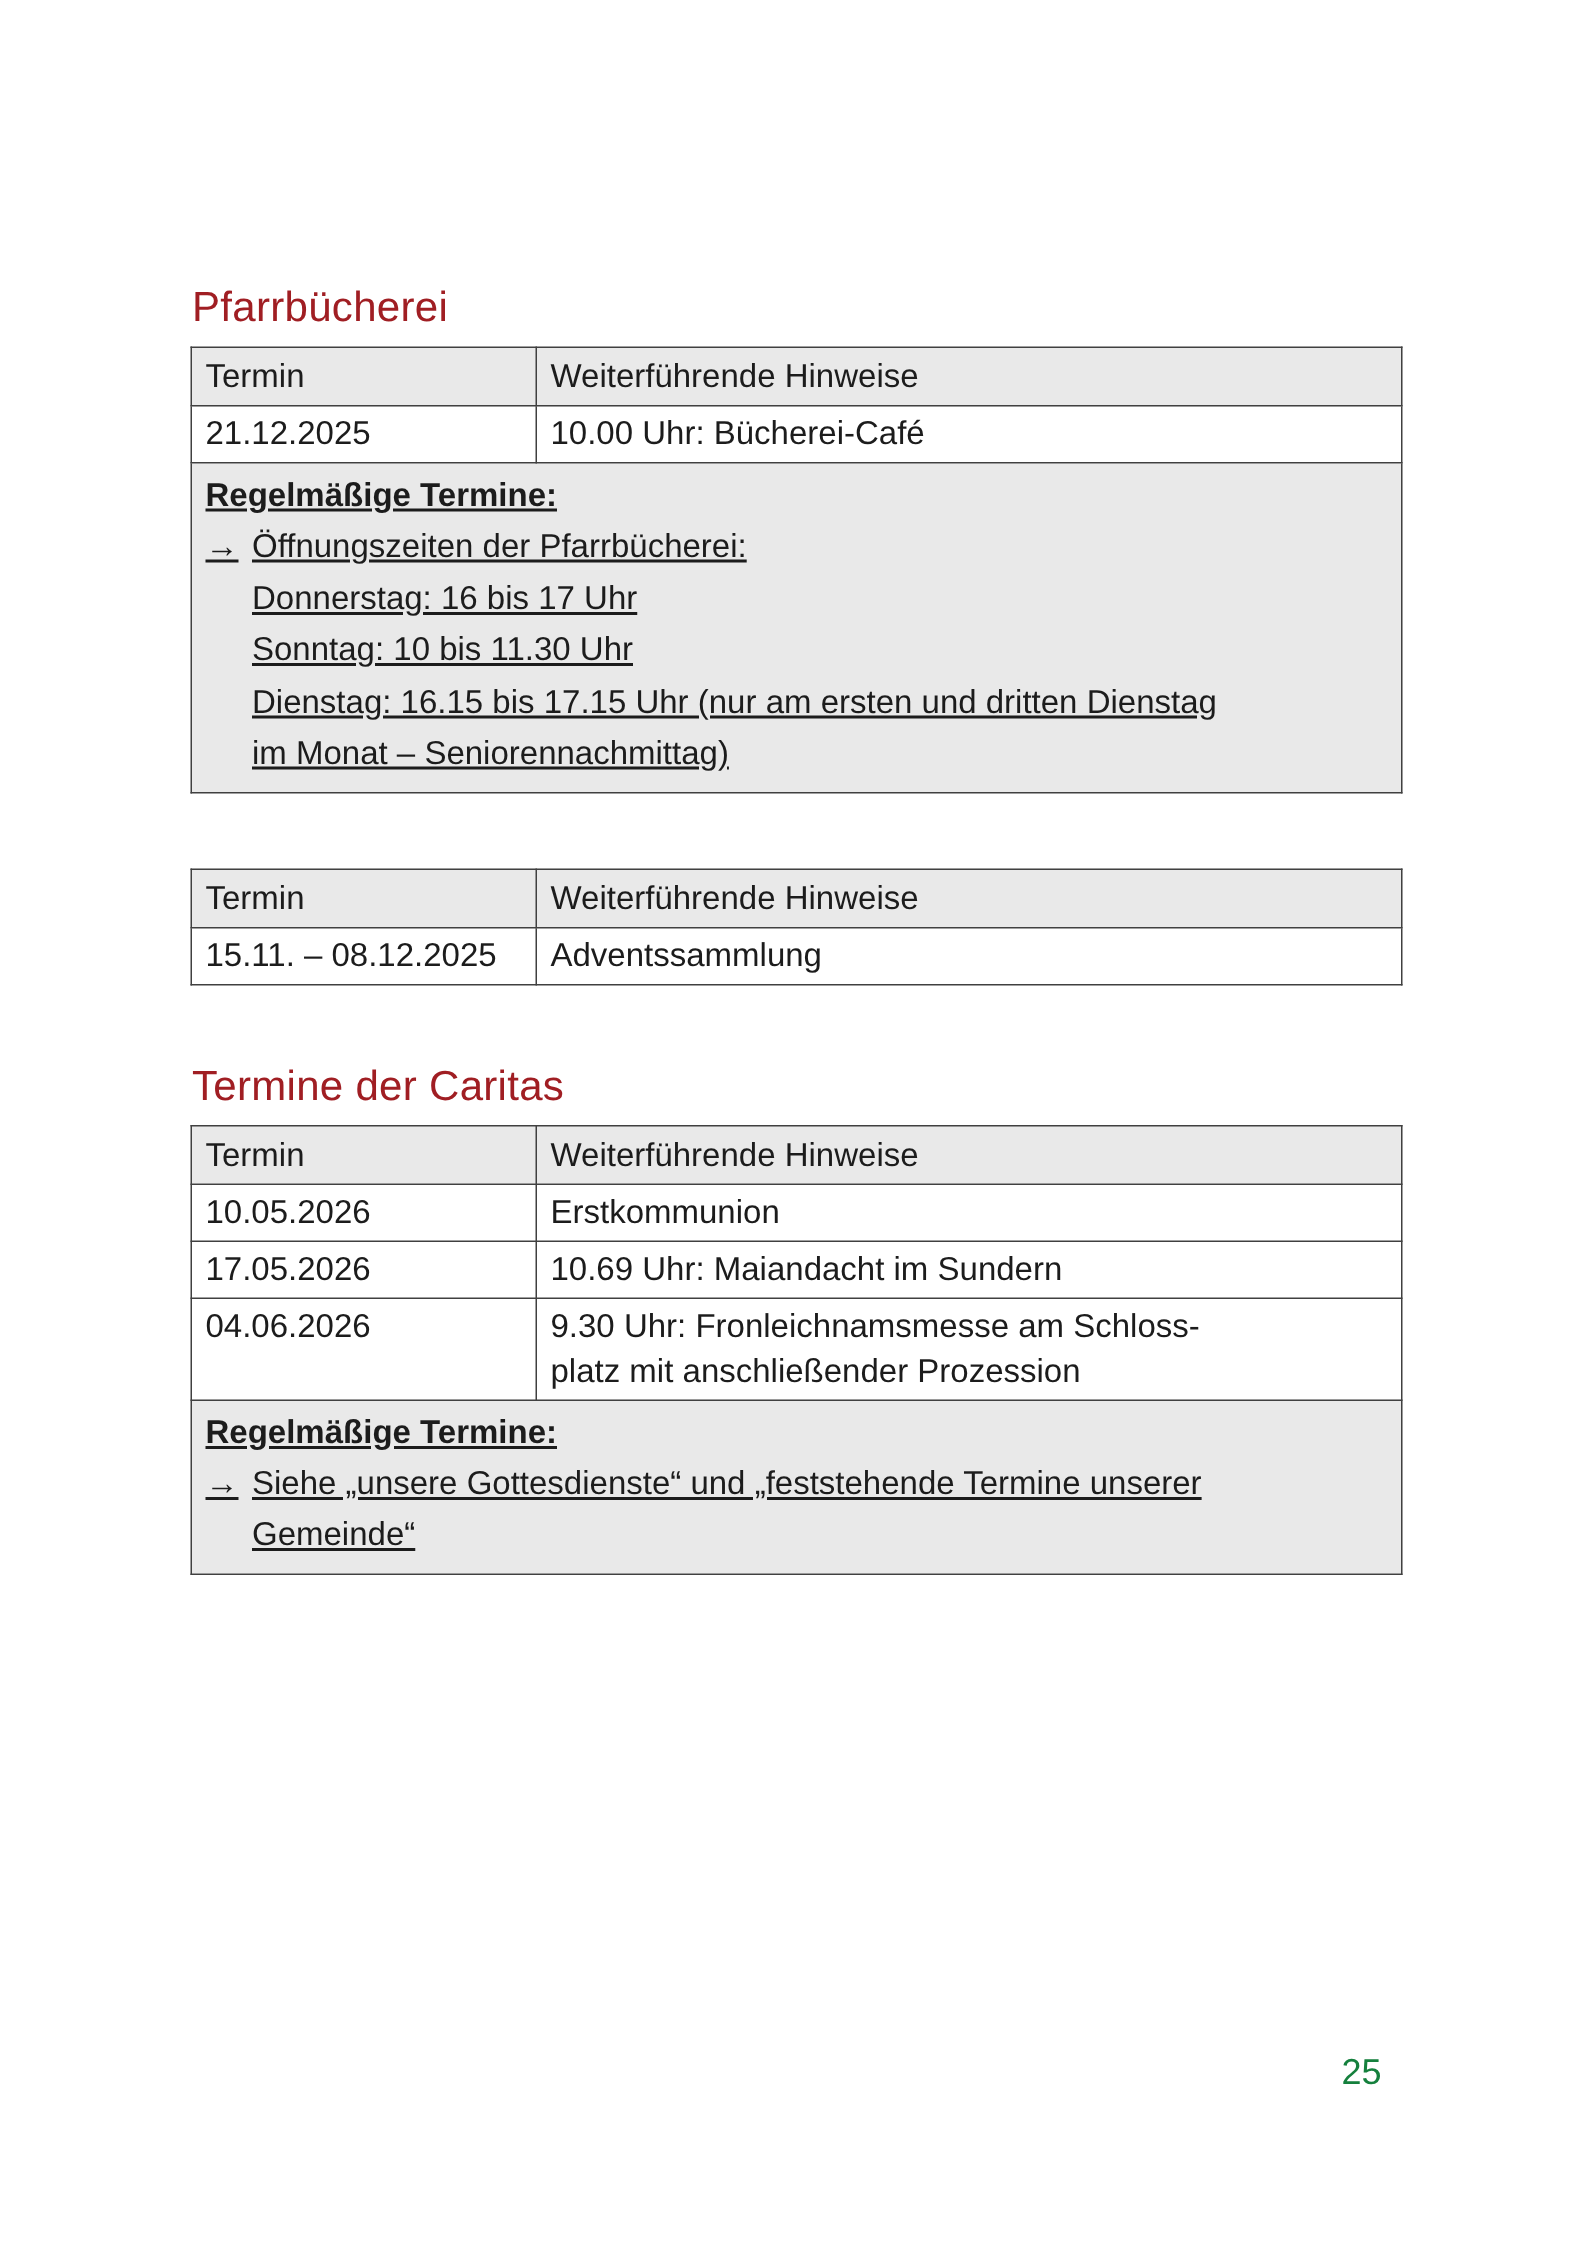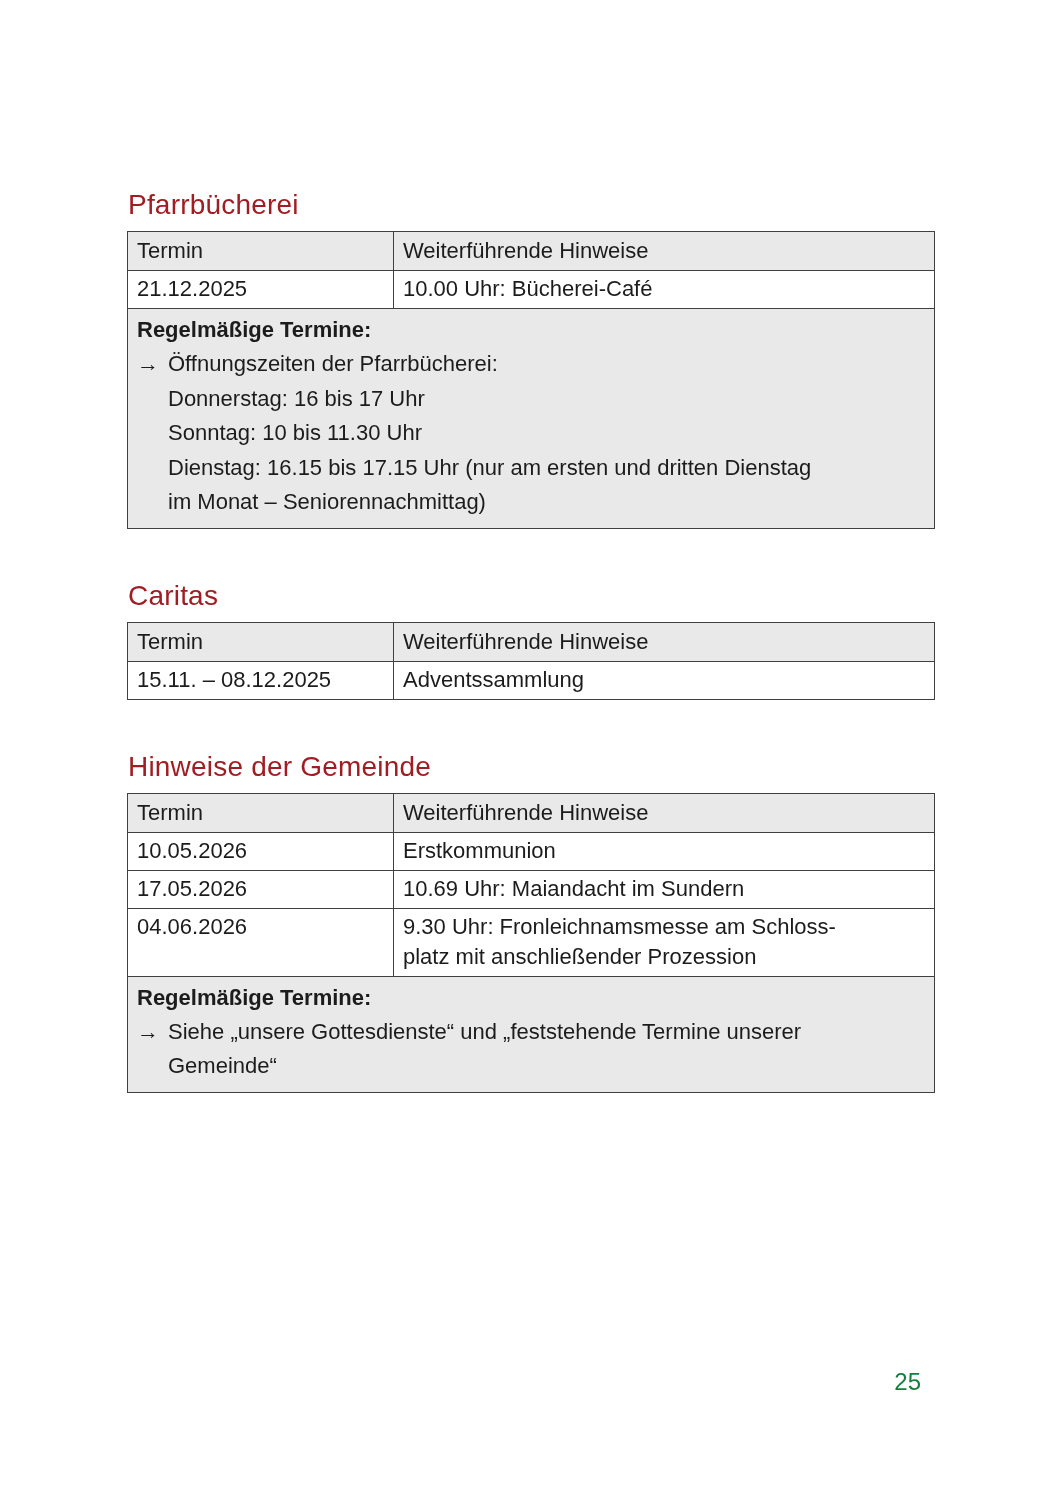--- a/index.html
+++ b/index.html
@@ -39,25 +39,26 @@
     font-weight: 400;
     vertical-align: top;
     padding: 3px 9px 4px 9px;
     line-height: 30px;
   }
   .termine-table thead th {
     background: #E9E9E9;
     padding-top: 4px;
     padding-bottom: 4px;
   }
-  .col-termin { width: 266px; margin-left: 32px; }
+  .col-termin { width: 230px; margin-left: 32px; }
   .hinweis-cell { white-space: pre-line; line-height: 33px; }
   td.regular-cell {
     background: #E9E9E9;
     padding: 3px 9px 8px 9px;
+    text-decoration: underline;
   }
   .regular-label {
     font-weight: 700;
     line-height: 35px;
   }
   .regular-line {
     display: flex;
     align-items: flex-start;
     line-height: 34.5px;
   }
@@ -117,39 +118,38 @@
               <span class="arrow"></span>
               <span>im Monat – Seniorennachmittag)</span>
             </div>
           </td>
         </tr>
       </tbody>
     </table>
   </div>
 
   <div class="section">
-    <h2 class="section-title">Caritas</h2>
     <table class="termine-table">
       <thead>
         <tr>
           <th class="col-termin">Termin</th>
           <th>Weiterführende Hinweise</th>
         </tr>
       </thead>
       <tbody>
         <tr>
           <td class="termin-cell">15.11. – 08.12.2025</td>
           <td class="hinweis-cell">Adventssammlung</td>
         </tr>
       </tbody>
     </table>
   </div>
 
   <div class="section">
-    <h2 class="section-title">Hinweise der Gemeinde</h2>
+    <h2 class="section-title">Termine der Caritas</h2>
     <table class="termine-table">
       <thead>
         <tr>
           <th class="col-termin">Termin</th>
           <th>Weiterführende Hinweise</th>
         </tr>
       </thead>
       <tbody>
         <tr>
           <td class="termin-cell">10.05.2026</td>

